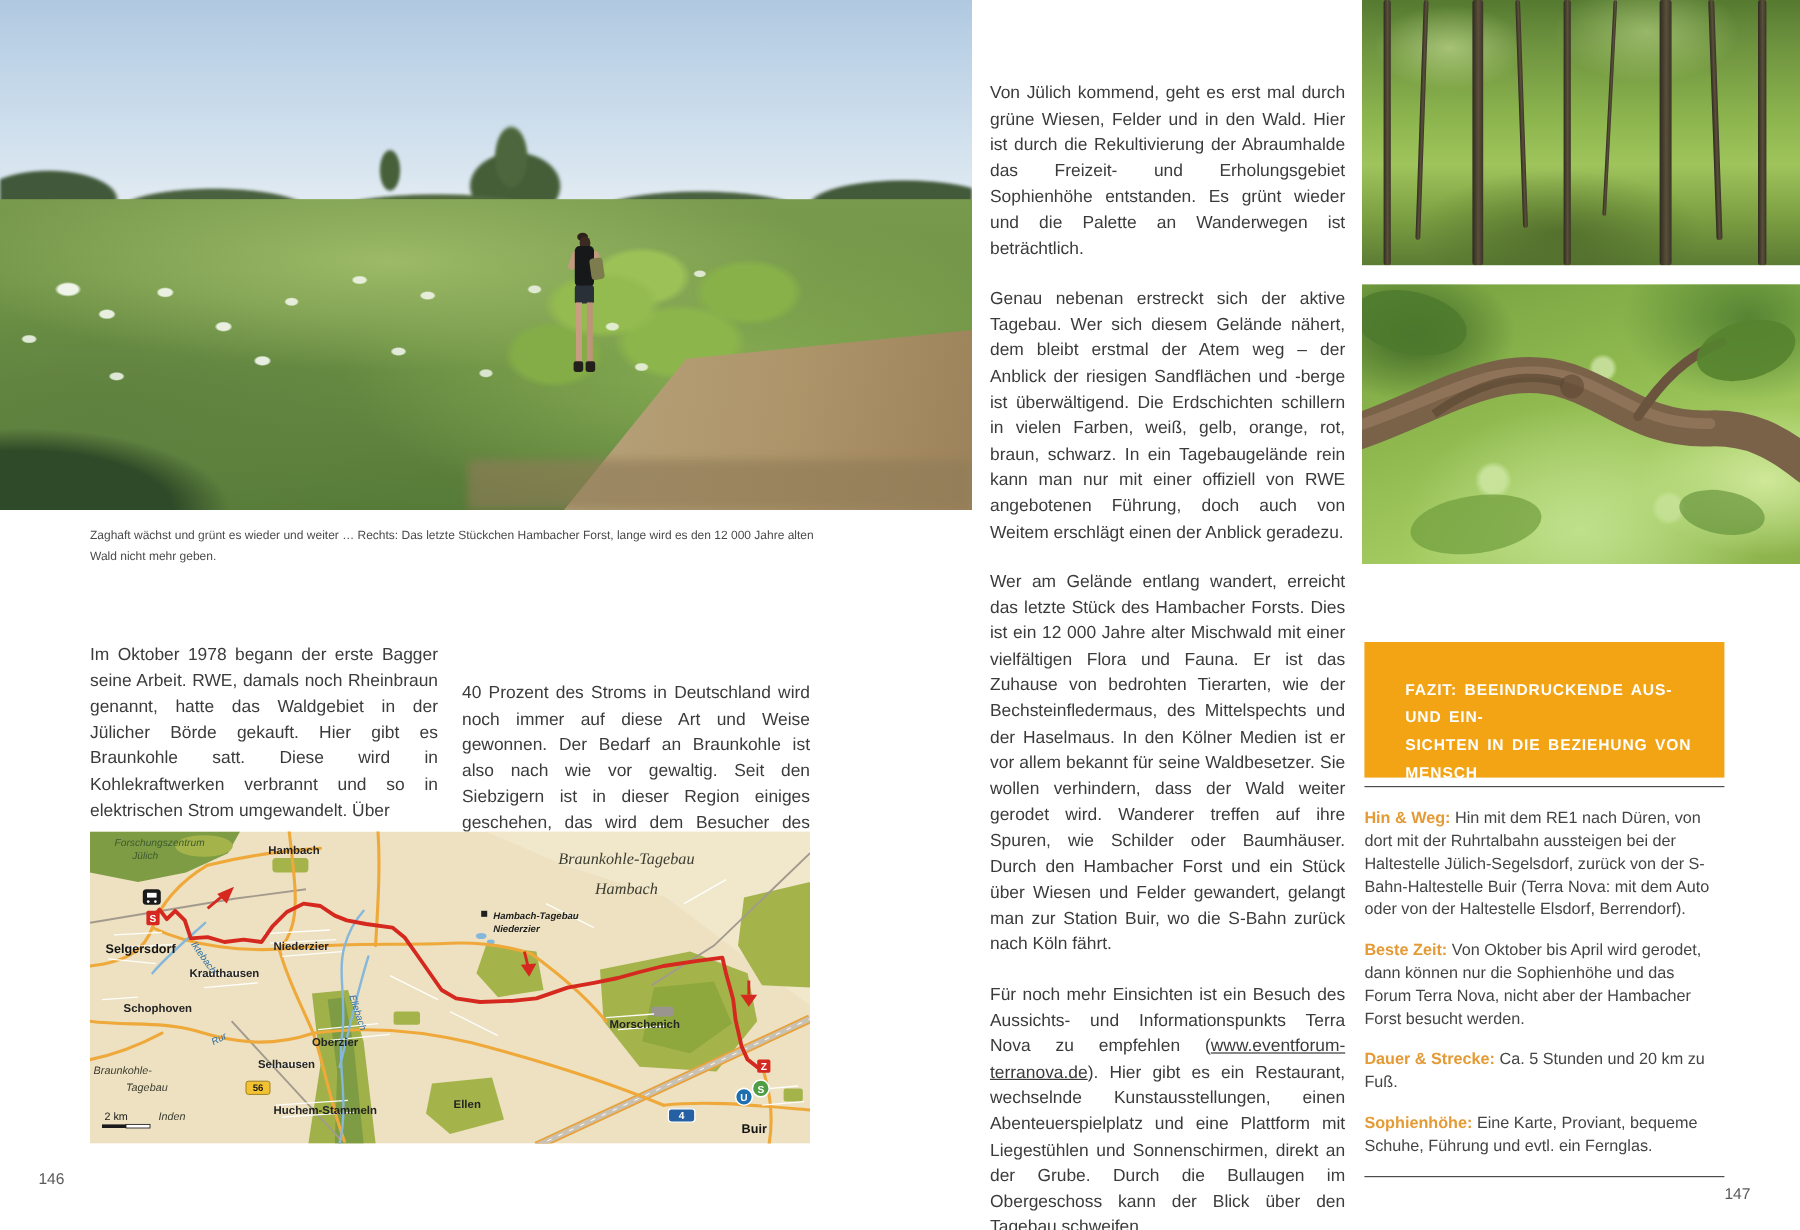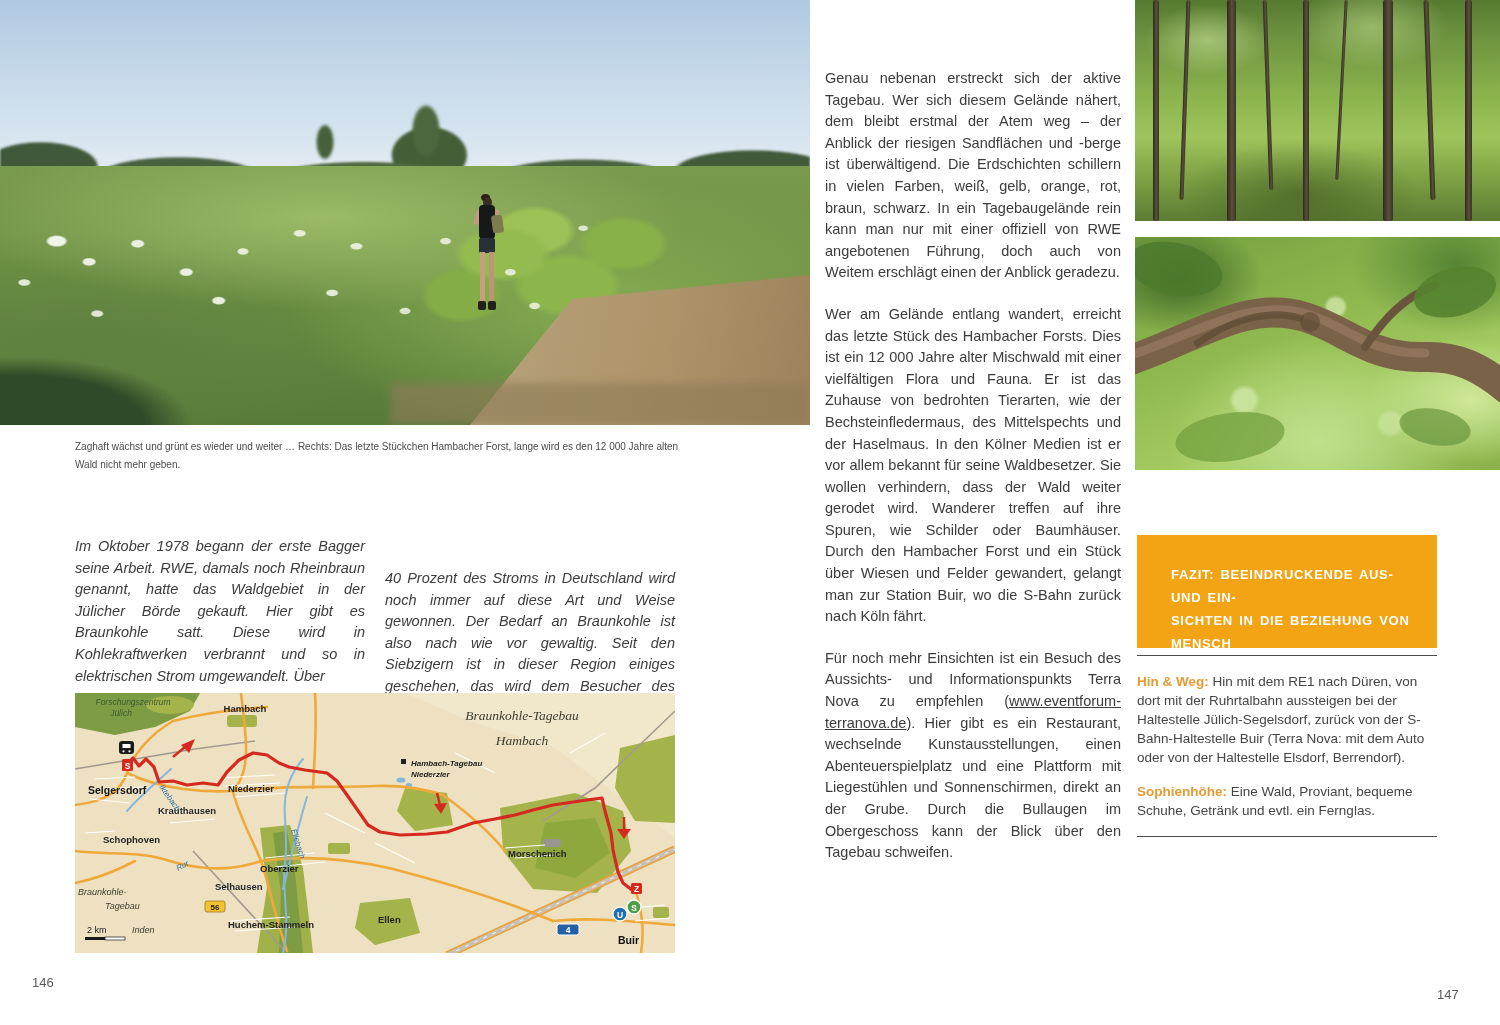--- a/index.html
+++ b/index.html
@@ -89,21 +89,21 @@
      radial-gradient(150px 100px at 88% 12%,#558433 0,transparent 70%),
      radial-gradient(200px 140px at 50% 88%,#bfe08c 0,transparent 75%),
      radial-gradient(150px 90px at 92% 70%,#cfe89a 0,transparent 70%),
      radial-gradient(26px 26px at 30% 70%,rgba(238,250,210,.6) 40%,transparent 60%),
      radial-gradient(20px 20px at 55% 30%,rgba(238,250,210,.55) 40%,transparent 60%),
      radial-gradient(24px 24px at 70% 80%,rgba(238,250,210,.5) 40%,transparent 60%),
      linear-gradient(160deg,#74a03f 0%,#8fb94f 40%,#a5cc62 70%,#8ab14a 100%);}
 
   
   .caption{left:75px;top:438px;width:612px;font-size:10px;line-height:18px;color:#4a4a4a;}
-  .bodycol{width:290px;font-size:14.5px;line-height:21.6px;text-align:justify;color:#3b3b3b;font-style:italic;}
+  .bodycol{width:290px;font-size:14.5px;line-height:21.6px;text-align:justify;color:#3b3b3b;}
   #col1{left:75px;top:536px;}
   #col2{left:385px;top:568px;}
   #right-col{left:825px;top:68px;width:296px;font-size:14.5px;line-height:21.6px;
     text-align:justify;color:#3b3b3b;}
   #right-col p{margin:0 0 20px 0;}
   #right-col p:last-child{margin-bottom:0;}
   .link{text-decoration:underline;color:inherit;cursor:pointer;}
   .pagenum{font-size:13px;color:#5a5a5a;}
   #pn-left{left:32px;top:975px;}
   #pn-right{left:1437px;top:975px;margin-top:12px;}
@@ -314,20 +314,21 @@
     <text x="30" y="216" class="m-area">Tagebau</text>
     <text x="57" y="240" class="m-area">Inden</text>
     <text x="103" y="178" class="m-water" transform="rotate(-28 103 178)">Rur</text>
     <text x="84" y="94" class="m-water" transform="rotate(55 84 94)">Iktebach</text>
     <text x="216" y="137" class="m-water" transform="rotate(72 216 137)">Ellebach</text>
   </svg>
 
   <div class="abs pagenum" id="pn-left">146</div>
 
   <div class="abs" id="right-col">
+    <p>Von Jülich kommend, geht es erst mal durch grüne Wiesen, Felder und in den Wald. Hier ist durch die Rekultivierung der Abraumhalde das Freizeit- und Erholungsgebiet Sophienhöhe entstanden. Es grünt wieder und die Palette an Wanderwegen ist beträchtlich.</p>
     <p>Genau nebenan erstreckt sich der aktive Tagebau. Wer sich diesem Gelände nähert, dem bleibt erstmal der Atem weg – der Anblick der riesigen Sandflächen und -berge ist überwältigend. Die Erdschichten schillern in vielen Farben, weiß, gelb, orange, rot, braun, schwarz. In ein Tagebaugelände rein kann man nur mit einer offiziell von RWE angebotenen Führung, doch auch von Weitem erschlägt einen der Anblick geradezu.</p>
     <p>Wer am Gelände entlang wandert, erreicht das letzte Stück des Hambacher Forsts. Dies ist ein 12 000 Jahre alter Mischwald mit einer vielfältigen Flora und Fauna. Er ist das Zuhause von bedrohten Tierarten, wie der Bechsteinfledermaus, des Mittelspechts und der Haselmaus. In den Kölner Medien ist er vor allem bekannt für seine Waldbesetzer. Sie wollen verhindern, dass der Wald weiter gerodet wird. Wanderer treffen auf ihre Spuren, wie Schilder oder Baumhäuser. Durch den Hambacher Forst und ein Stück über Wiesen und Felder gewandert, gelangt man zur Station Buir, wo die S-Bahn zurück nach Köln fährt.</p>
     <p><span>Für noch mehr Einsichten ist ein Besuch des Aussichts- und Informationspunkts Terra Nova zu empfehlen (</span><span class="link">www.eventforum-terranova.de</span><span>). Hier gibt es ein Restaurant, wechselnde Kunstausstellungen, einen Abenteuerspielplatz und eine Plattform mit Liegestühlen und Sonnenschirmen, direkt an der Grube. Durch die Bullaugen im Obergeschoss kann der Blick über den Tagebau schweifen.</span></p>
   </div>
 
   <div class="photo" id="forest-photo-top">
     <div class="tk" style="left:18px;height:221px;width:6px;"></div>
     <div class="tk" style="left:48px;height:200px;width:4px;transform:rotate(2deg);"></div>
     <div class="tk" style="left:92px;height:221px;width:9px;"></div>
     <div class="tk" style="left:131px;height:190px;width:4px;transform:rotate(-2deg);"></div>
@@ -354,19 +355,21 @@
 
   <div class="abs" id="fazit-box">
     <div>FAZIT: BEEINDRUCKENDE AUS- UND EIN-</div>
     <div>SICHTEN IN DIE BEZIEHUNG VON MENSCH</div>
     <div>UND UMWELT!</div>
   </div>
 
   <div class="abs" id="info">
     <hr class="rule">
     <div class="info-sec"><span class="info-label">Hin &amp; Weg:</span><span> Hin mit dem RE1 nach Düren, von dort mit der Ruhrtalbahn aussteigen bei der Haltestelle Jülich-Segelsdorf, zurück von der S-Bahn-Haltestelle Buir (Terra Nova: mit dem Auto oder von der Haltestelle Elsdorf, Berrendorf).</span></div>
-    <div class="info-sec"><span class="info-label">Sophienhöhe:</span><span> Eine Wald, Proviant, bequeme Schuhe, Getränk und evtl. ein Fernglas.</span></div>
+    <div class="info-sec"><span class="info-label">Beste Zeit:</span><span> Von Oktober bis April wird gerodet, dann können nur die Sophienhöhe und das Forum Terra Nova, nicht aber der Hambacher Forst besucht werden.</span></div>
+    <div class="info-sec"><span class="info-label">Dauer &amp; Strecke:</span><span> Ca. 5 Stunden und 20 km zu Fuß.</span></div>
+    <div class="info-sec"><span class="info-label">Sophienhöhe:</span><span> Eine Karte, Proviant, bequeme Schuhe, Führung und evtl. ein Fernglas.</span></div>
     <hr class="rule bottom">
   </div>
 
   <div class="abs pagenum" id="pn-right">147</div>
 
 </div>
 
 </body></html>

